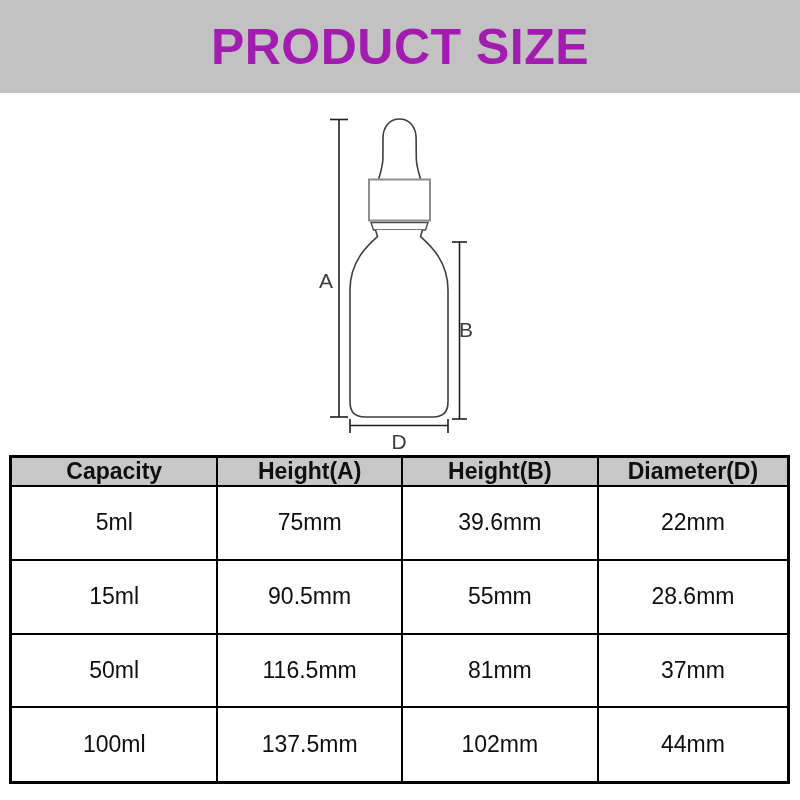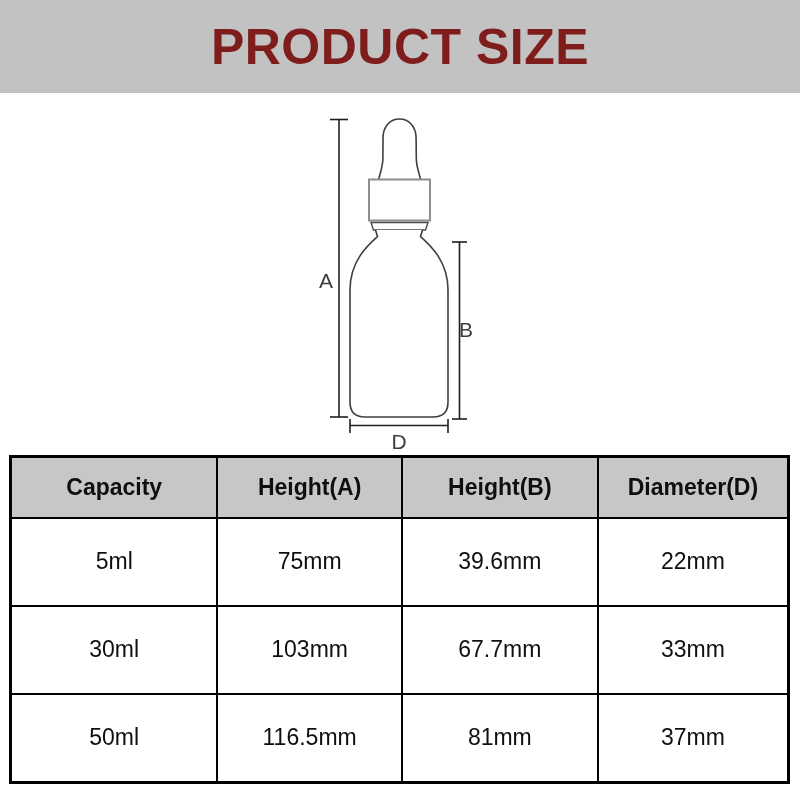--- a/index.html
+++ b/index.html
@@ -6,41 +6,41 @@
   .page{
     position:relative;width:800px;height:800px;overflow:hidden;
     background:#ffffff;font-family:"Liberation Sans",sans-serif;
   }
   
   .banner{
     position:absolute;top:0;left:0;width:800px;height:93px;
     background:#c2c2c2;display:flex;align-items:center;justify-content:center;
   }
   .banner h1{
-    margin:7px;font-size:50px;font-weight:bold;color:#7f1d1d;letter-spacing:0.5px;
+    margin:7px;font-size:50px;font-weight:bold;color:#a21caf;letter-spacing:0.5px;
   }
   
   .diagram{
     position:absolute;top:0;left:0;width:800px;height:455px;
   }
   .dim-label{
     font-family:"Liberation Sans",sans-serif;font-size:21px;fill:#3d3d3d;
   }
   
   .table-wrap{
     position:absolute;top:455px;left:9px;width:781px;height:329px;
   }
   table.size{
     width:100%;height:100%;border-collapse:collapse;table-layout:fixed;
     font-size:23px;color:#0f0f0f;background:#ffffff;
     border:3px solid #000;
   }
   table.size th,table.size td{
     border:2px solid #000;text-align:center;vertical-align:middle;
-    padding:16px;overflow:hidden;white-space:nowrap;
+    padding:0;overflow:hidden;white-space:nowrap;
   }
   table.size th{
     background:#c7c7c7;font-weight:bold;
   }
 </style>
 </head>
 <body>
 
 <div class="page">
 
@@ -105,28 +105,34 @@
         </tr>
       </thead>
       <tbody>
         <tr>
           <td>5ml</td>
           <td>75mm</td>
           <td>39.6mm</td>
           <td>22mm</td>
         </tr>
         <tr>
-          <td>30ml</td>
-          <td>103mm</td>
-          <td>67.7mm</td>
-          <td>33mm</td>
+          <td>15ml</td>
+          <td>90.5mm</td>
+          <td>55mm</td>
+          <td>28.6mm</td>
         </tr>
         <tr>
           <td>50ml</td>
           <td>116.5mm</td>
           <td>81mm</td>
           <td>37mm</td>
+        </tr>
+        <tr>
+          <td>100ml</td>
+          <td>137.5mm</td>
+          <td>102mm</td>
+          <td>44mm</td>
         </tr>
       </tbody>
     </table>
   </div>
 
 </div>
 
 </body></html>

